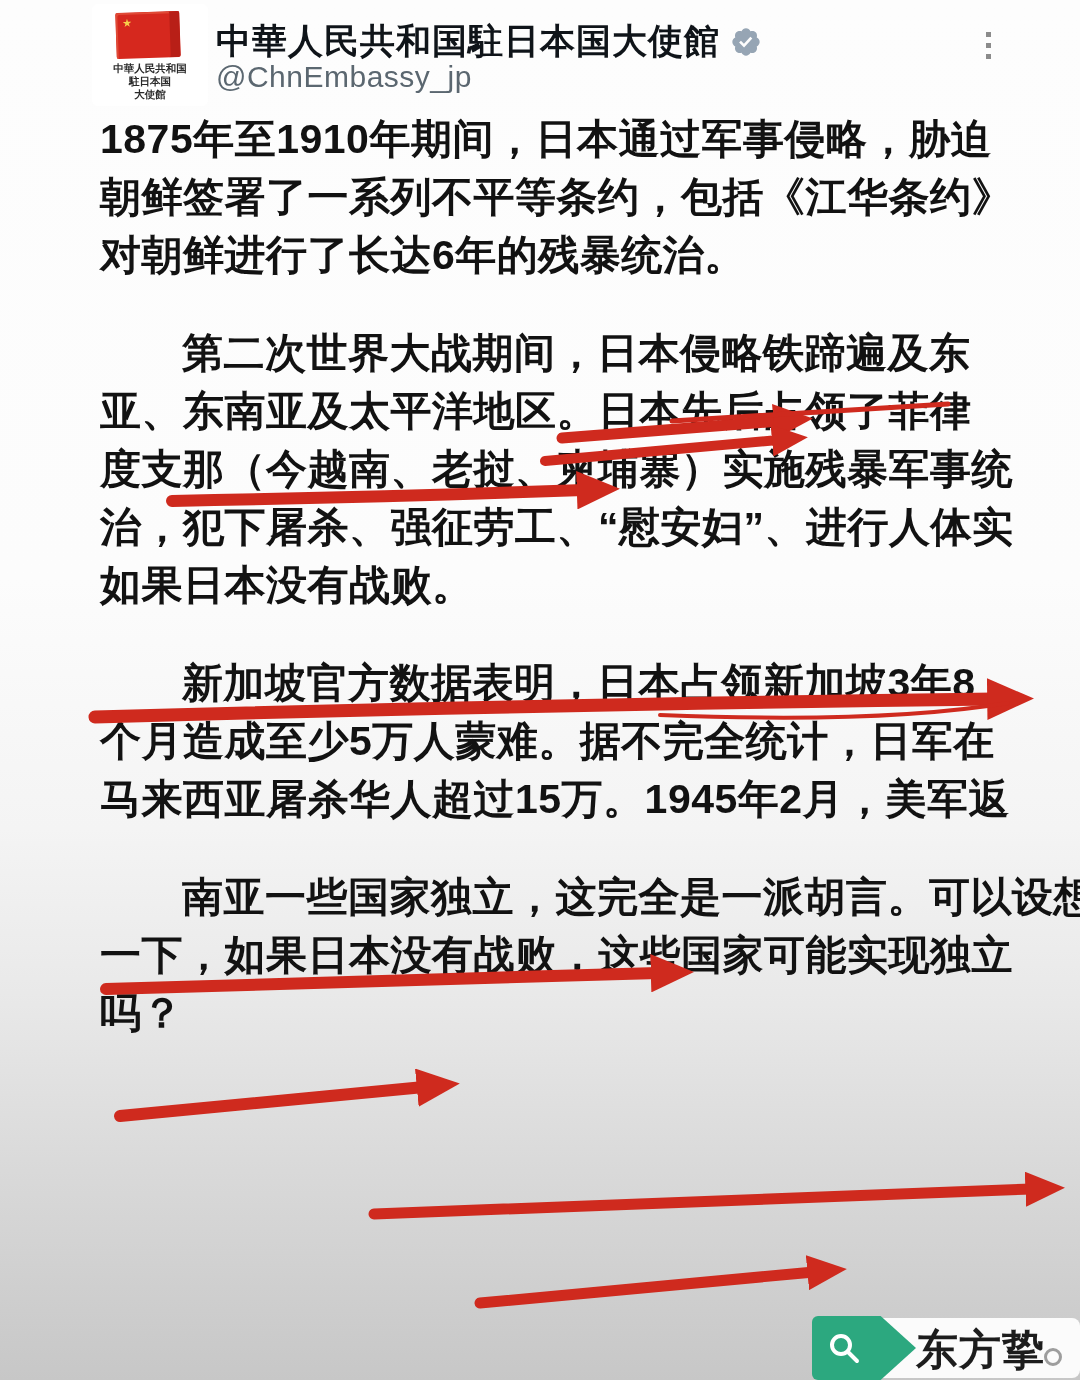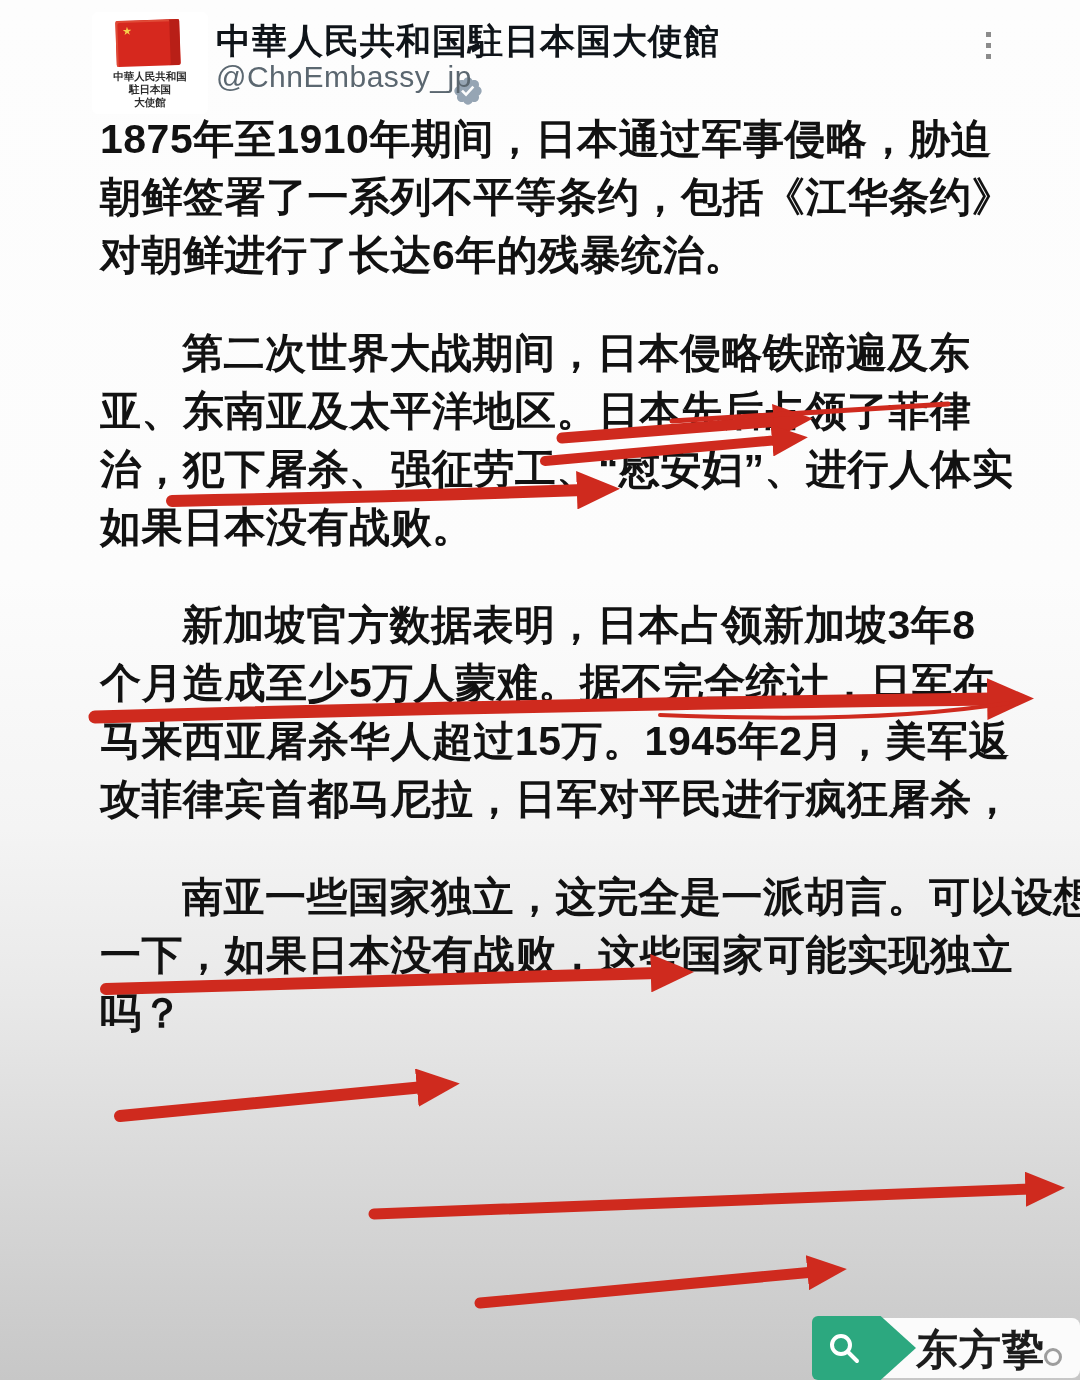--- a/index.html
+++ b/index.html
@@ -2,28 +2,28 @@
 <html><head>
 <meta charset="utf-8">
 <style>
   html,body{margin:0;padding:0;}
   body{font-family:"Liberation Sans","DejaVu Sans",sans-serif;}
   #screen{
     position:relative;width:1080px;height:1380px;overflow:hidden;
     background:linear-gradient(180deg,#fdfdfd 0%,#fcfcfc 42%,#f4f4f4 60%,#e9e9e9 72%,#dadada 84%,#c7c7c7 100%);
   }
   
-  .avatar{position:absolute;left:92px;top:12px;width:116px;height:102px;background:#fff;border-radius:6px;}
+  .avatar{position:absolute;left:92px;top:4px;width:116px;height:102px;background:#fff;border-radius:6px;}
   .flag{position:absolute;left:24px;top:8px;width:64px;height:46px;background:#d6281e;transform:rotate(-2deg);
         box-shadow:inset -10px 0 0 #b81f17, inset 2px 2px 0 #e04a36;border-radius:2px;}
   .flag .star{position:absolute;left:7px;top:6px;width:9px;height:9px;background:#f7d04b;
         clip-path:polygon(50% 0,61% 35%,98% 35%,68% 57%,79% 91%,50% 70%,21% 91%,32% 57%,2% 35%,39% 35%);}
   .avatar-caption{position:absolute;left:0;top:58px;width:116px;text-align:center;
         font-size:10.5px;line-height:13px;font-weight:700;color:#2a2a2a;letter-spacing:0;}
-  .name-row{position:absolute;left:216px;top:18px;display:flex;align-items:center;gap:10px;flex-direction:column;}
+  .name-row{position:absolute;left:216px;top:18px;display:flex;align-items:center;gap:10px;}
   .display-name{font-size:35px;font-weight:700;color:#0f1419;letter-spacing:1px;white-space:nowrap;}
   .badge{width:32px;height:32px;flex:0 0 auto;}
   .handle{position:absolute;left:216px;top:60px;font-size:30px;color:#5b6770;letter-spacing:0.5px;}
   .more-menu{position:absolute;left:976px;top:32px;width:24px;height:40px;cursor:pointer;}
   .more-menu i{display:block;width:5px;height:5px;background:#8b8b8b;margin:0 auto 6px auto;}
   
   #post-body{position:absolute;left:100px;top:96px;width:900px;color:#121212;}
   .para{margin:14px 0 40px 0;}
   .line{white-space:nowrap;font-size:41px;line-height:58px;font-weight:600;letter-spacing:0.5px;}
   .para.indent .line:first-child{text-indent:82px;}
@@ -70,28 +70,28 @@
 
   <div id="post-body">
       <div class="para">
         <div class="line">1875年至1910年期间，日本通过军事侵略，胁迫</div>
         <div class="line">朝鲜签署了一系列不平等条约，包括《江华条约》</div>
         <div class="line">对朝鲜进行了长达6年的残暴统治。</div>
       </div>
       <div class="para indent">
         <div class="line">第二次世界大战期间，日本侵略铁蹄遍及东</div>
         <div class="line">亚、东南亚及太平洋地区。日本先后占领了菲律</div>
+        <div class="line">度支那（今越南、老挝、柬埔寨）实施残暴军事统</div>
         <div class="line">治，犯下屠杀、强征劳工、“慰安妇”、进行人体实</div>
         <div class="line">如果日本没有战败。</div>
       </div>
       <div class="para indent">
         <div class="line">新加坡官方数据表明，日本占领新加坡3年8</div>
         <div class="line">个月造成至少5万人蒙难。据不完全统计，日军在</div>
         <div class="line">马来西亚屠杀华人超过15万。1945年2月，美军返</div>
-        <div class="line">攻菲律宾首都马尼拉，日军对平民进行疯狂屠杀，</div>
       </div>
       <div class="para indent">
         <div class="line">南亚一些国家独立，这完全是一派胡言。可以设想</div>
         <div class="line">一下，如果日本没有战败，这些国家可能实现独立</div>
         <div class="line">吗？</div>
       </div>
     </div>
 
   <svg id="red-marks" width="1080" height="1380" viewBox="0 0 1080 1380">
     <defs>

